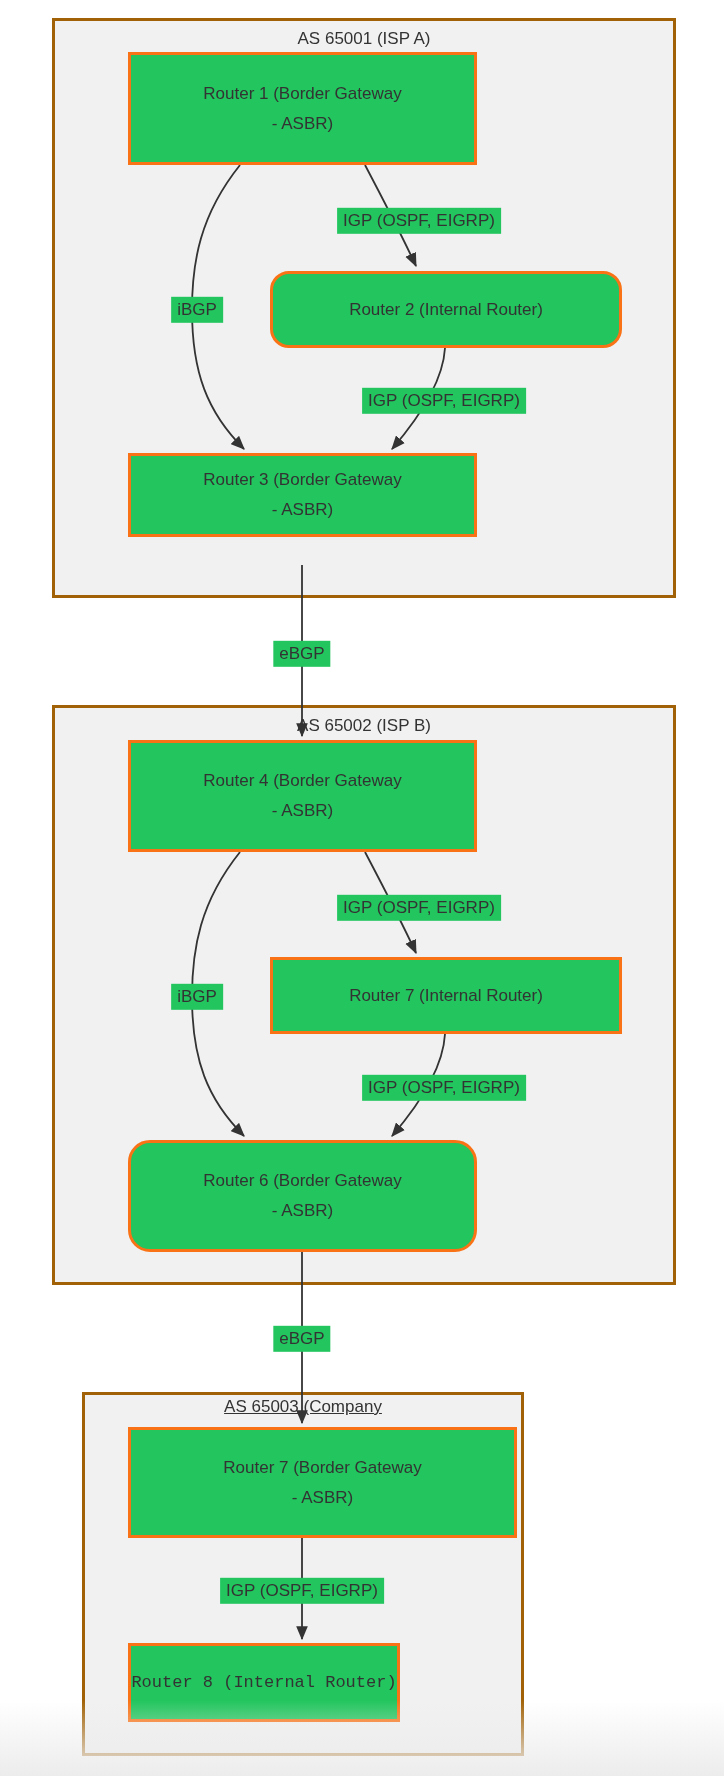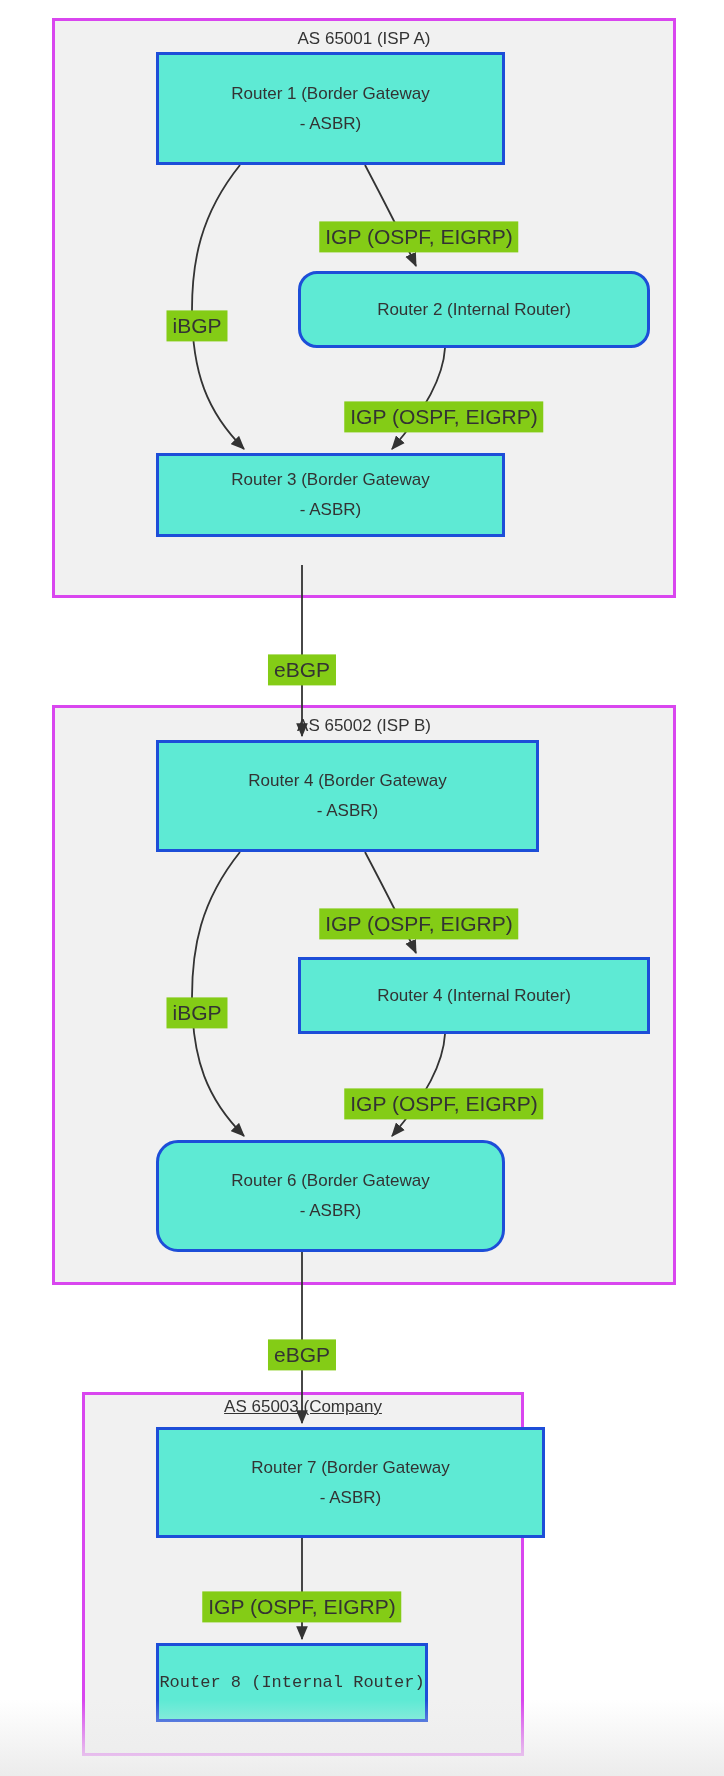--- a/index.html
+++ b/index.html
@@ -3,38 +3,38 @@
 <meta charset="utf-8">
 <style>
   html,body{margin:0;padding:0;background:#ffffff;}
   .page{
     position:relative;width:724px;height:1776px;overflow:hidden;
     background:#ffffff;
     font-family:"Liberation Sans","DejaVu Sans",sans-serif;
     color:#333333;font-size:17px;
   }
   .cluster{
-    position:absolute;background:#f1f1f1;border:3px solid #d946ef;
+    position:absolute;background:#f1f1f1;border:3px solid #a16207;
     box-sizing:border-box;
   }
   .cluster-title{
     position:absolute;left:0;right:0;text-align:center;
     color:#333333;font-size:17px;white-space:nowrap;
   }
   .edges-svg{position:absolute;left:0;top:0;pointer-events:none;}
   .edge-label{
     position:absolute;transform:translate(-50%,-50%);
-    background:#84cc16;color:#333333;padding:3px 6px;
-    font-size:21px;white-space:nowrap;line-height:1.2;margin-top:16px;
+    background:#22c55e;color:#333333;padding:3px 6px;
+    font-size:17px;white-space:nowrap;line-height:1.2;
   }
   .node{
-    position:absolute;background:#5eead4;border:3px solid #1d4ed8;
+    position:absolute;background:#22c55e;border:3px solid #f97316;
     box-sizing:border-box;display:flex;flex-direction:column;
     align-items:center;justify-content:center;text-align:center;
-    color:#333333;font-size:17px;line-height:30px;margin-left:28px;
+    color:#333333;font-size:17px;line-height:30px;
   }
   .bottom-fade{
     position:absolute;left:0;top:1700px;width:724px;height:76px;
     background:linear-gradient(180deg, rgba(236,236,236,0) 0%, #ececec 100%);
   }
 </style>
 </head>
 <body>
 
 <div class="page">
@@ -87,27 +87,27 @@
 
   <div class="node" style="left:270px;top:271px;width:352px;height:77px;border-radius:19px;">
     <span>Router 2 (Internal Router)</span>
   </div>
 
   <div class="node" style="left:128px;top:453px;width:349px;height:84px;">
     <span>Router 3 (Border Gateway</span>
     <span>- ASBR)</span>
   </div>
 
-  <div class="node" style="left:128px;top:740px;width:383px;height:112px;">
+  <div class="node" style="left:128px;top:740px;width:349px;height:112px;">
     <span>Router 4 (Border Gateway</span>
     <span>- ASBR)</span>
   </div>
 
   <div class="node" style="left:270px;top:957px;width:352px;height:77px;">
-    <span>Router 4 (Internal Router)</span>
+    <span>Router 7 (Internal Router)</span>
   </div>
 
   <div class="node" style="left:128px;top:1140px;width:349px;height:112px;border-radius:22px;">
     <span>Router 6 (Border Gateway</span>
     <span>- ASBR)</span>
   </div>
 
   <div class="node" style="left:128px;top:1427px;width:389px;height:111px;">
     <span>Router 7 (Border Gateway</span>
     <span>- ASBR)</span>

